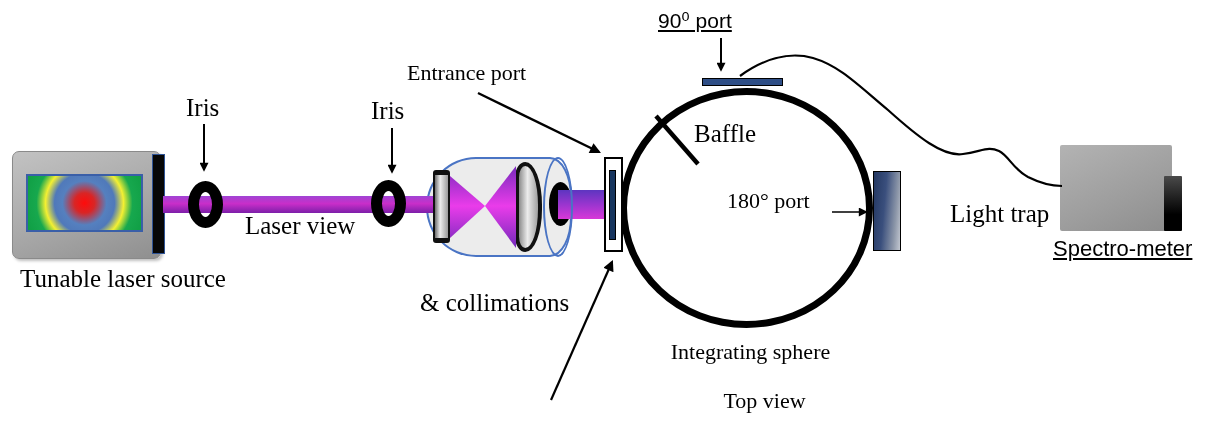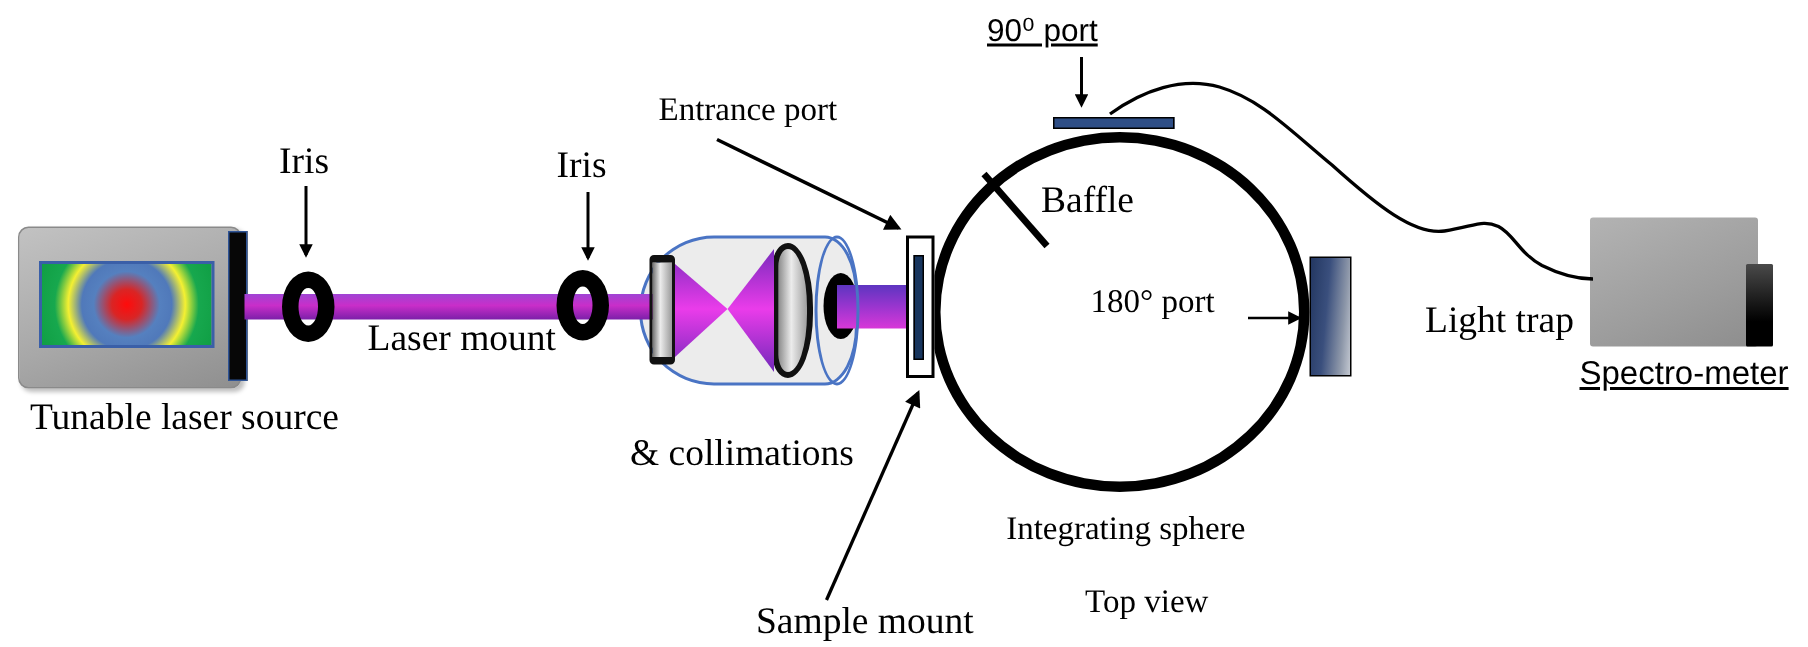--- a/index.html
+++ b/index.html
@@ -192,24 +192,23 @@
     <line x1="832" y1="212" x2="866" y2="212" stroke="#000" stroke-width="1.6" marker-end="url(#arrowSmall)"></line>
 
     <path d="M740,76 C762,60 788,51 813,58 C840,66 858,85 888,110
              C918,137 943,157 963,154 C983,151 988,146 999,151
              C1009,156 1013,169 1028,177 C1040,183 1052,186 1062,186" fill="none" stroke="#000" stroke-width="2.2"></path>
   </svg>
 
   <div class="lbl serif f25" style="left:20px;top:266px;">Tunable laser source</div>
   <div class="lbl serif f23" style="left:186px;top:95px;">Iris</div>
   <div class="lbl serif f23" style="left:371px;top:98px;">Iris</div>
-  <div class="lbl serif f23" style="left:245px;top:213px;">Laser mount</div>
+  <div class="lbl serif f23" style="left:245px;top:213px;">Laser view</div>
   <div class="lbl serif f23" style="left:420px;top:290px;">&amp; collimations</div>
-  <div class="lbl serif f22" style="left:407px;top:61px;margin-left:32px;">Entrance port</div>
-  <div class="lbl serif f23" style="left:504px;top:402px;">Sample mount</div>
+  <div class="lbl serif f22" style="left:407px;top:61px;">Entrance port</div>
   <div class="lbl sans f21" style="left:658px;top:10px;">90⁰ port</div>
   <div class="lbl serif f23" style="left:694px;top:121px;">Baffle</div>
   <div class="lbl serif f22" style="left:727px;top:189px;">180° port</div>
   <div class="lbl serif f23" style="left:906px;top:201px;margin-left:44px;">Light trap</div>
   <div class="lbl serif f22 center" style="left:648px;top:340px;width:205px;">Integrating sphere</div>
   <div class="lbl serif f22 center" style="left:662px;top:365px;width:205px;margin-top:24px;">Top view</div>
   <div class="lbl sans f22" style="left:1053px;top:237px;">Spectro-meter</div>
 
 </div>
 

